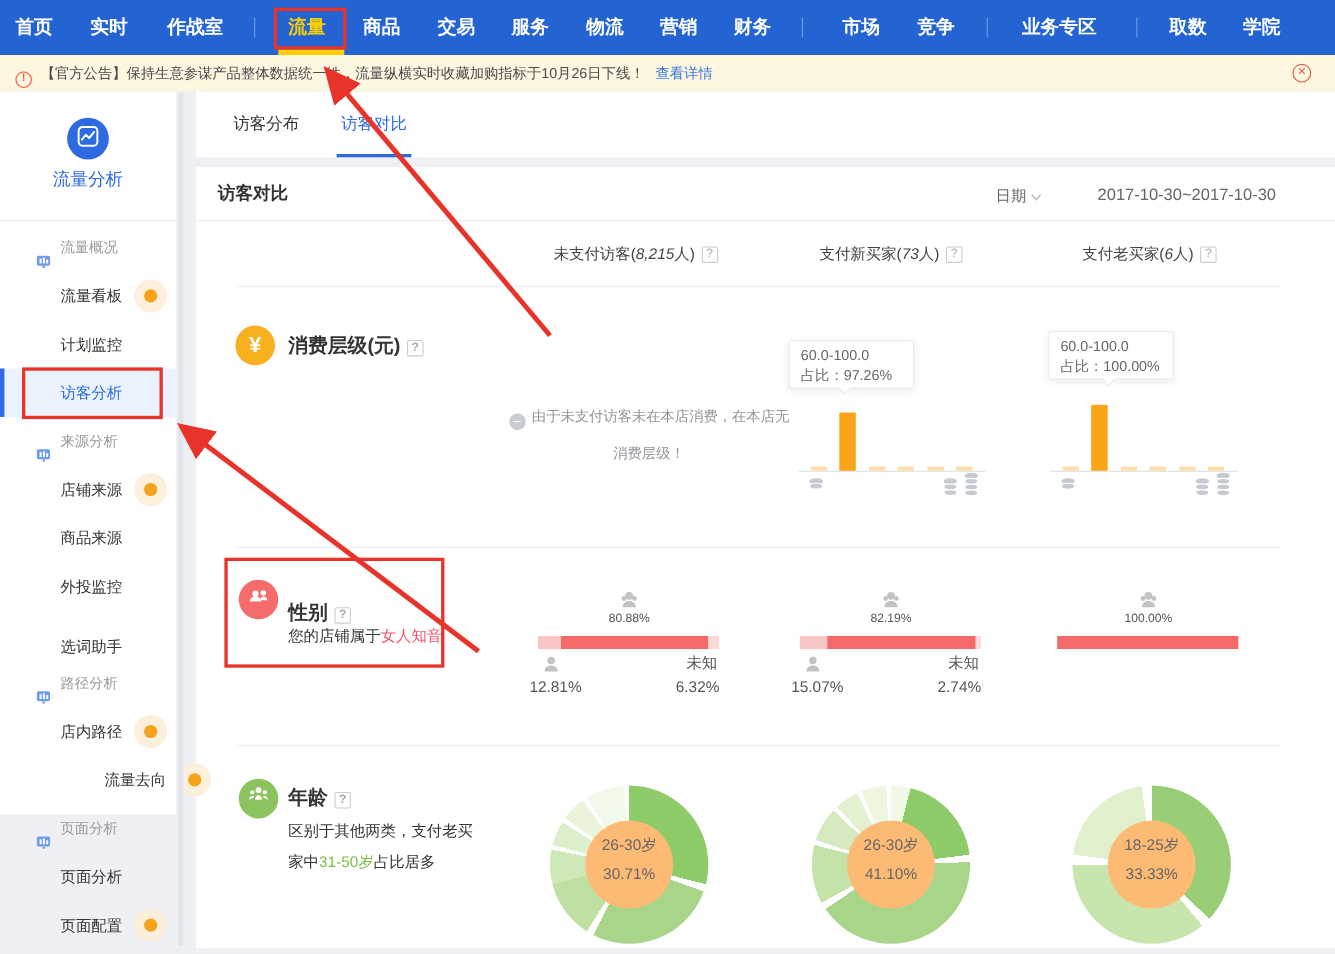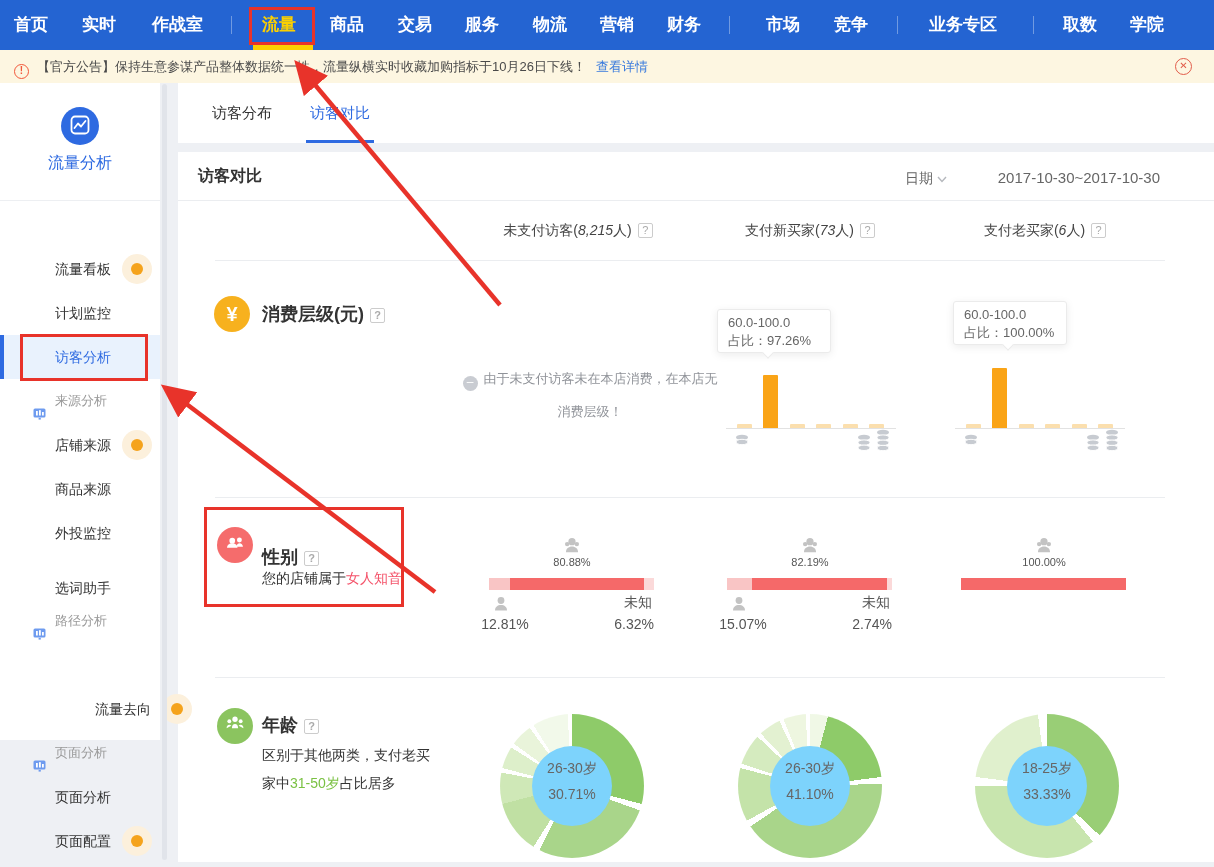--- a/index.html
+++ b/index.html
@@ -74,21 +74,21 @@
   .gender-bar div { height:12px; }
   .g-female-icon { position:absolute; left:72px; top:-44px; }
   .g-female-label { position:absolute; left:28px; top:-22px; width:110px; text-align:center; font-size:11px; color:#555; }
   .g-male-icon { position:absolute; left:2px; top:16px; }
   .g-male-label { position:absolute; left:-14px; top:38px; width:60px; text-align:center; font-size:14px; color:#555; }
   .g-unk-title { position:absolute; right:2px; top:16px; font-size:14px; color:#555; }
   .g-unk-label { position:absolute; right:0px; top:38px; font-size:14px; color:#555; }
 
   .donut { position:absolute; top:562px; width:144px; height:144px; }
   .donut-ring { position:absolute; left:0; top:0; width:144px; height:144px; border-radius:50%; }
-  .donut-hole { position:absolute; left:32px; top:32px; width:80px; height:80px; border-radius:50%; background:#7dd3fc; text-align:center; }
+  .donut-hole { position:absolute; left:32px; top:32px; width:80px; height:80px; border-radius:50%; background:#fdba74; text-align:center; }
   .donut-hole .l1 { margin-top:14px; font-size:14px; color:#666; }
   .donut-hole .l2 { margin-top:8px; font-size:14px; color:#666; }
 
   
   .annot-box { position:absolute; border:3px solid #e8332a; z-index:60; pointer-events:none; }
   .annot-svg { position:absolute; left:0; top:0; z-index:60; pointer-events:none; }
 </style>
 </head>
 <body>
 
@@ -126,20 +126,27 @@
     <div class="sb-logo">
       <span>
         <svg width="20" height="20" viewBox="0 0 20 20">
             <rect x="1.5" y="1.5" width="17" height="17" rx="3.5" fill="none" stroke="#fff" stroke-width="1.8"></rect>
             <polyline points="4.5,13 8,8.5 11,11.5 15.5,6" fill="none" stroke="#fff" stroke-width="1.8" stroke-linecap="round" stroke-linejoin="round"></polyline>
           </svg>
       </span>
     </div>
     <div class="sb-title">流量分析</div>
     <div class="sb-divider"></div>
+  <div class="sb-row section" style="top: 120px;"><span class="sec-icon"><svg width="14" height="14" viewBox="0 0 14 14">
+            <rect x="0.5" y="1.5" width="12" height="9" rx="1.5" fill="#6e9bef"></rect>
+            <rect x="3" y="4" width="1.8" height="4.5" fill="#fff"></rect>
+            <rect x="6" y="3.2" width="1.8" height="5.3" fill="#fff"></rect>
+            <rect x="9" y="5" width="1.8" height="3.5" fill="#fff"></rect>
+            <rect x="5.6" y="10.8" width="2.2" height="1.8" fill="#6e9bef"></rect>
+          </svg></span><span class="lbl">流量概况</span></div>
       <div class="sb-row item" style="top: 164px;"><span class="lbl">流量看板</span><span class="dot-halo"></span></div>
       <div class="sb-row item" style="top: 208px;"><span class="lbl">计划监控</span></div>
       <div class="sb-row item active" style="top: 252px;"><span class="lbl">访客分析</span></div>
       <div class="sb-row section" style="top: 296px;"><span class="sec-icon"><svg width="14" height="14" viewBox="0 0 14 14">
             <rect x="0.5" y="1.5" width="12" height="9" rx="1.5" fill="#6e9bef"></rect>
             <rect x="3" y="4" width="1.8" height="4.5" fill="#fff"></rect>
             <rect x="6" y="3.2" width="1.8" height="5.3" fill="#fff"></rect>
             <rect x="9" y="5" width="1.8" height="3.5" fill="#fff"></rect>
             <rect x="5.6" y="10.8" width="2.2" height="1.8" fill="#6e9bef"></rect>
           </svg></span><span class="lbl">来源分析</span></div>
@@ -147,20 +154,21 @@
       <div class="sb-row item" style="top: 384px;"><span class="lbl">商品来源</span></div>
       <div class="sb-row item" style="top: 428px;"><span class="lbl">外投监控</span></div>
       <div class="sb-row item" style="top: 483px;"><span class="lbl">选词助手</span></div>
       <div class="sb-row section" style="top: 516px;"><span class="sec-icon"><svg width="14" height="14" viewBox="0 0 14 14">
             <rect x="0.5" y="1.5" width="12" height="9" rx="1.5" fill="#6e9bef"></rect>
             <rect x="3" y="4" width="1.8" height="4.5" fill="#fff"></rect>
             <rect x="6" y="3.2" width="1.8" height="5.3" fill="#fff"></rect>
             <rect x="9" y="5" width="1.8" height="3.5" fill="#fff"></rect>
             <rect x="5.6" y="10.8" width="2.2" height="1.8" fill="#6e9bef"></rect>
           </svg></span><span class="lbl">路径分析</span></div>
+      <div class="sb-row item" style="top: 560px;"><span class="lbl">店内路径</span><span class="dot-halo"></span></div>
       <div class="sb-row item" style="top: 604px; margin-left: 40px;"><span class="lbl">流量去向</span><span class="dot-halo"></span></div>
       <div class="sb-row section" style="top: 648px;"><span class="sec-icon"><svg width="14" height="14" viewBox="0 0 14 14">
             <rect x="0.5" y="1.5" width="12" height="9" rx="1.5" fill="#6e9bef"></rect>
             <rect x="3" y="4" width="1.8" height="4.5" fill="#fff"></rect>
             <rect x="6" y="3.2" width="1.8" height="5.3" fill="#fff"></rect>
             <rect x="9" y="5" width="1.8" height="3.5" fill="#fff"></rect>
             <rect x="5.6" y="10.8" width="2.2" height="1.8" fill="#6e9bef"></rect>
           </svg></span><span class="lbl">页面分析</span></div>
       <div class="sb-row item" style="top: 692px;"><span class="lbl">页面分析</span></div>
       <div class="sb-row item" style="top: 736px;"><span class="lbl">页面配置</span><span class="dot-halo"></span></div>

